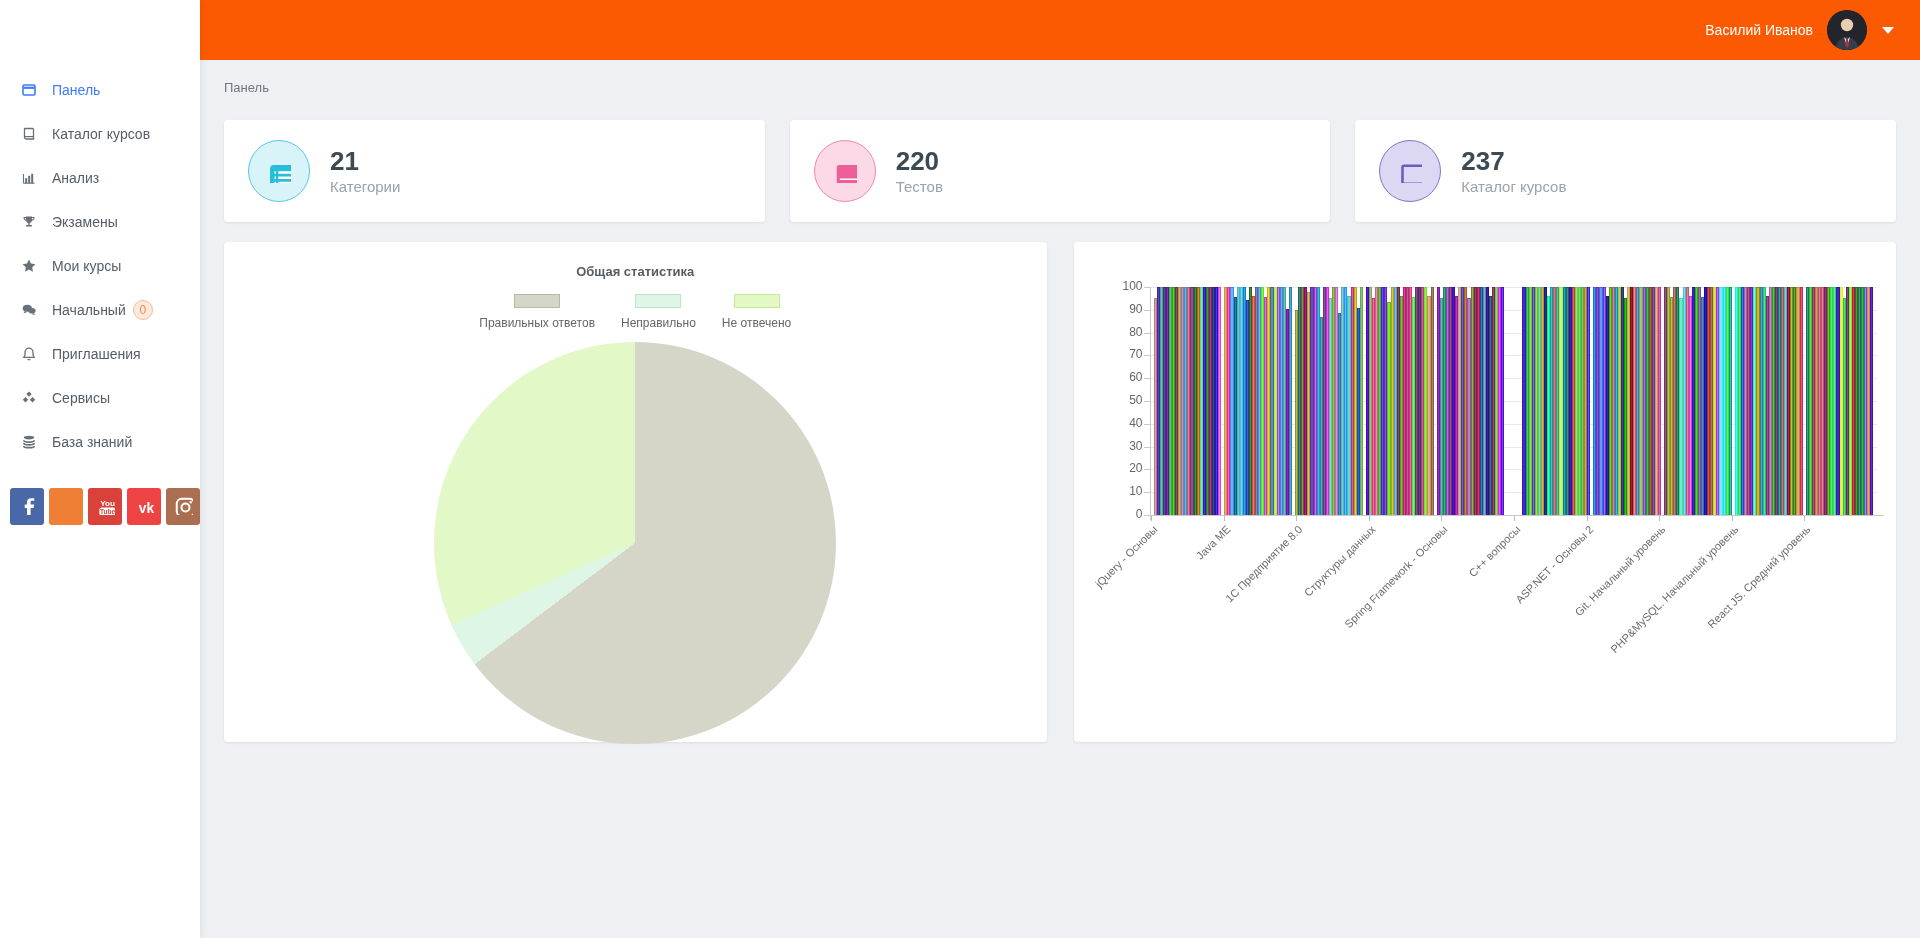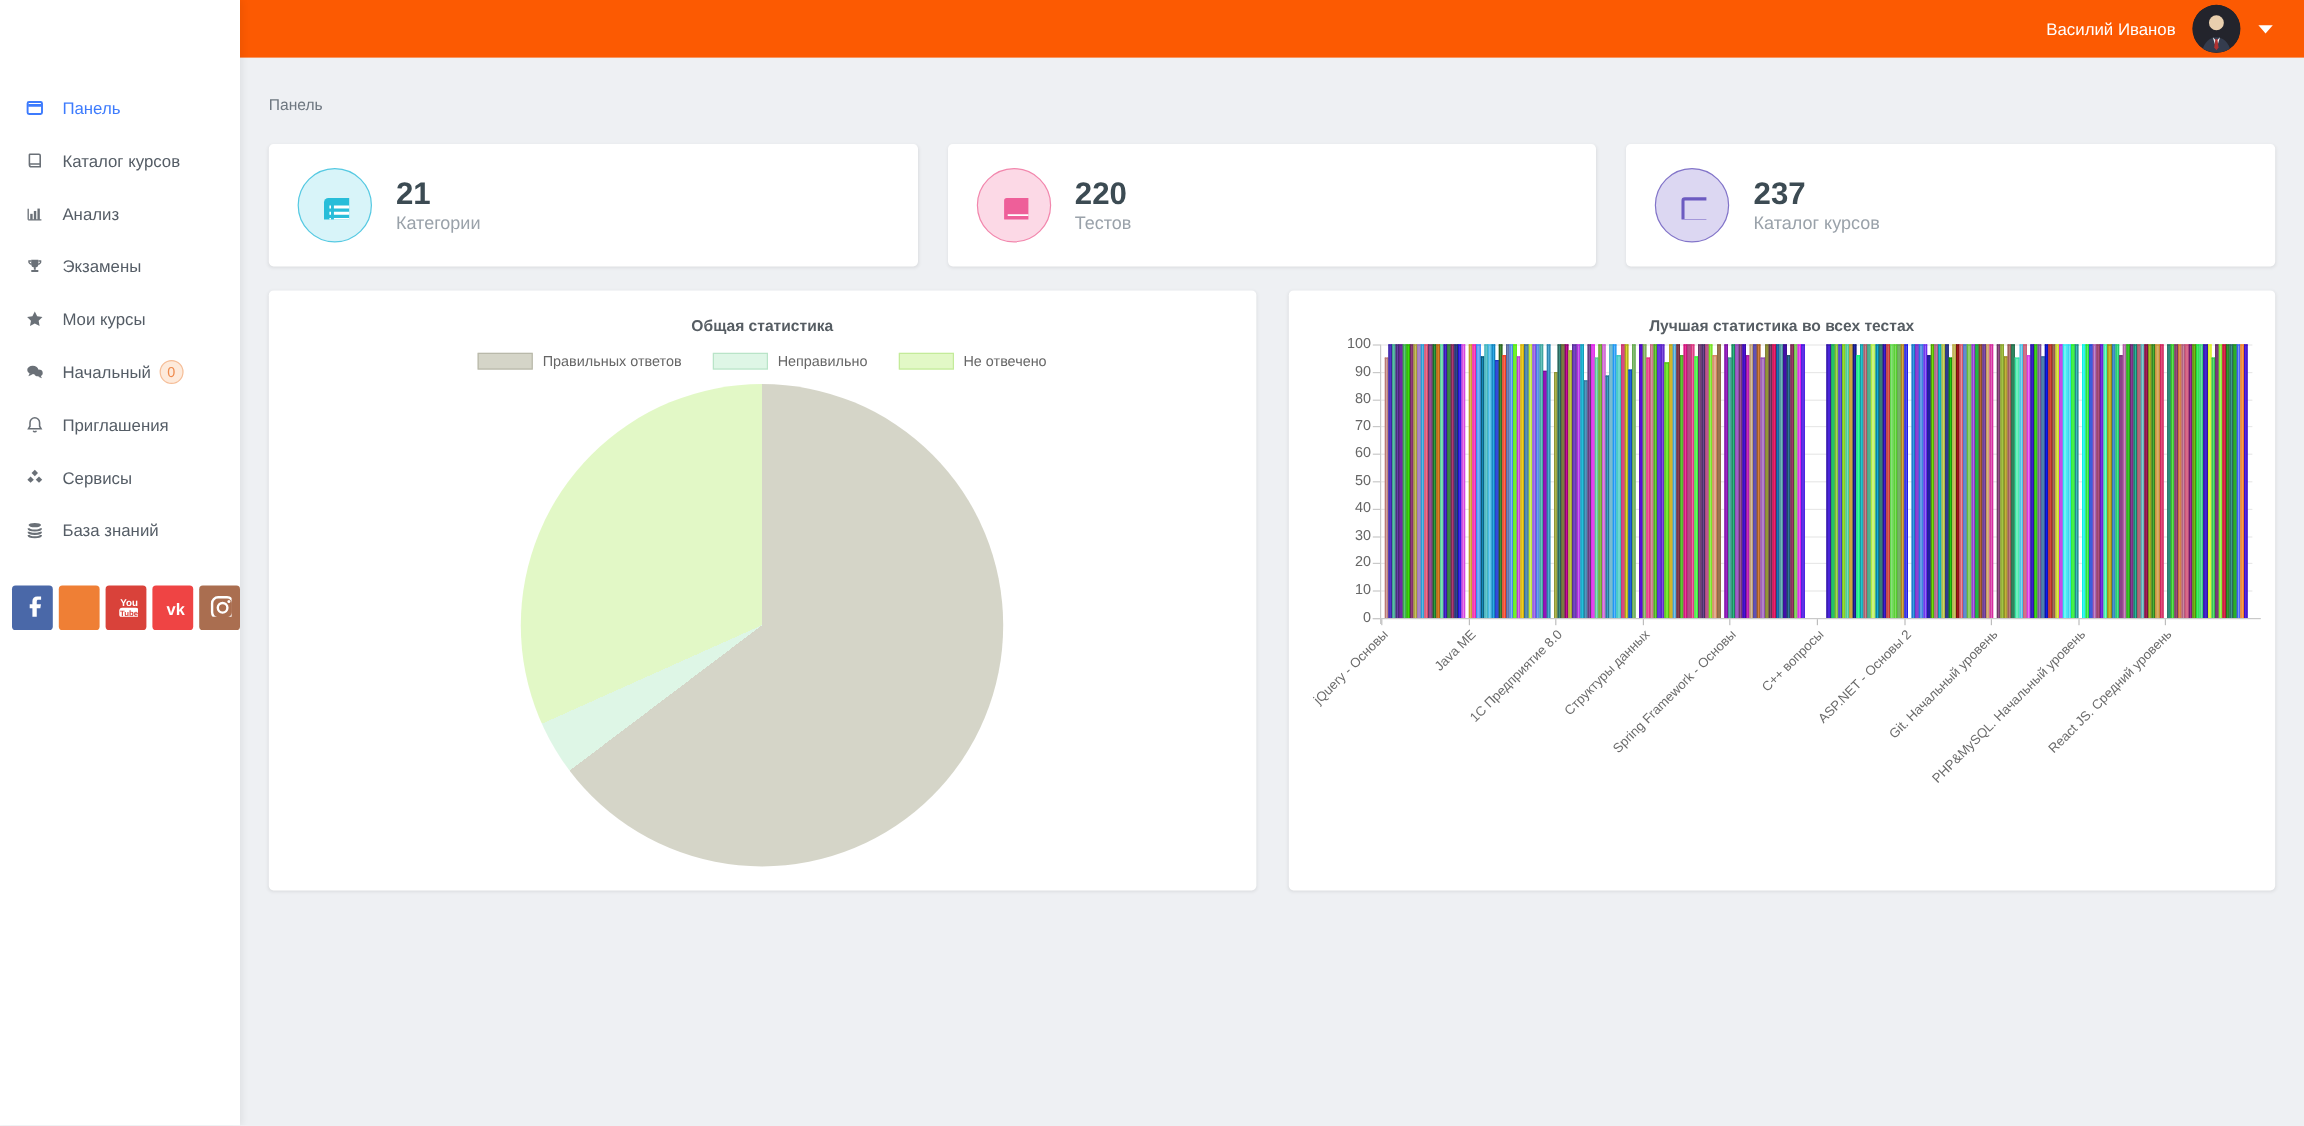--- a/index.html
+++ b/index.html
@@ -17,21 +17,21 @@
                      margin-right:13px; flex:0 0 20px; }
   .nav-item.active { color:#3d7bfd; }
   .nav-badge { margin-left:7px; width:20px; height:20px; border-radius:50%; background:#fdeadb;
                border:1px solid #f5bd97; color:#ef8b4e; font-size:12px; display:flex;
                align-items:center; justify-content:center; }
   .social-row { display:flex; gap:5px; padding-left:10px; margin-top:24px; }
   .social-btn { width:37px; height:37px; border-radius:3px; display:flex; align-items:center;
                 justify-content:center; cursor:pointer; }
 
   
-  .topbar { position:absolute; left:200px; top:0; right:0; height:48px; background:#fc5a02;
+  .topbar { position:absolute; left:200px; top:0; right:0; height:60px; background:#fc5a02;
             display:flex; align-items:center; justify-content:flex-end; padding-right:26px; z-index:2; }
   .user-name { color:#fff; font-size:14px; margin-right:14px; cursor:pointer; }
   .avatar { width:40px; height:40px; border-radius:50%; overflow:hidden; background:#23242c; cursor:pointer; }
   .caret { width:0; height:0; border-left:6px solid transparent; border-right:6px solid transparent;
            border-top:7px solid #fff; margin-left:15px; cursor:pointer; }
 
   
   .content { position:absolute; left:200px; top:60px; right:0; bottom:0; padding:0 24px; }
   .breadcrumb { margin-top:20px; font-size:13px; color:#6e7780; }
   .stats-row { display:flex; gap:25px; margin-top:25px;align-items:center; }
@@ -42,21 +42,21 @@
   .stat-num { font-size:26px; font-weight:bold; color:#3c4b53; line-height:1.15; }
   .stat-label { font-size:15px; color:#9aa2aa; margin-top:2px; }
 
   .charts-row { display:flex; gap:27px; margin-top:20px; }
   .chart-card { flex:1; height:500px; background:#fff; border-radius:4px;
                 box-shadow:0 1px 3px rgba(0,0,0,.08); position:relative; }
   .chart-title { text-align:center; font-size:13px; font-weight:bold; color:#565d63; padding-top:22px; }
 
   
   .pie-legend { display:flex; justify-content:center; gap:26px; margin-top:15px; align-items:center; }
-  .legend-item { display:flex; align-items:center; gap:8px; font-size:12px; color:#666; }
+  .legend-item { display:flex; align-items:center; gap:8px; font-size:12px; color:#666;flex-direction:column; }
   .legend-swatch { width:46px; height:14px; border:1px solid #999; }
   .pie { width:402px; height:402px; border-radius:50%; margin:12px auto 0 auto; }
 
   
   .plot { position:absolute; left:77px; top:45px; width:726px; height:228px; }
   .gridline { position:absolute; left:0; width:100%; height:1px; background:#e8e8e8; }
   .y-axis-line { position:absolute; left:-1px; top:0; width:1px; height:233px; background:#c9c9c9; }
   .x-axis-line { position:absolute; left:-7px; top:228px; width:740px; height:1px; background:#c9c9c9; }
   .ylab { position:absolute; width:40px; text-align:right; font-size:12px; color:#666; }
   .ytick { position:absolute; width:6px; height:1px; background:#c9c9c9; }
@@ -273,21 +273,20 @@
             </div>
             <div class="legend-item">
               <span class="legend-swatch" style="background:#e2f8c6;border-color:#c4eb9a"></span>
               <span>Не отвечено</span>
             </div>
           </div>
         <div class="pie" id="pie" style="background: conic-gradient(rgb(213, 213, 200) 0deg, rgb(213, 213, 200) 232.92deg, rgb(222, 246, 230) 232.92deg, rgb(222, 246, 230) 245.88deg, rgb(226, 248, 198) 245.88deg, rgb(226, 248, 198) 360deg);"></div>
       </div>
 
       <div class="chart-card">
-        <div class="chart-title">Лучшая статистика во всех тестах</div>
         <div class="plot" id="bar-plot">
             <div class="ylab" style="top:220px;left:-48px">0</div>
             <div class="ytick" style="top:228px;left:-7px"></div>
             <div class="gridline" style="top:205.2px"></div>
             <div class="ylab" style="top:197.2px;left:-48px">10</div>
             <div class="ytick" style="top:205.2px;left:-7px"></div>
             <div class="gridline" style="top:182.4px"></div>
             <div class="ylab" style="top:174.4px;left:-48px">20</div>
             <div class="ytick" style="top:182.4px;left:-7px"></div>
             <div class="gridline" style="top:159.60000000000002px"></div>

